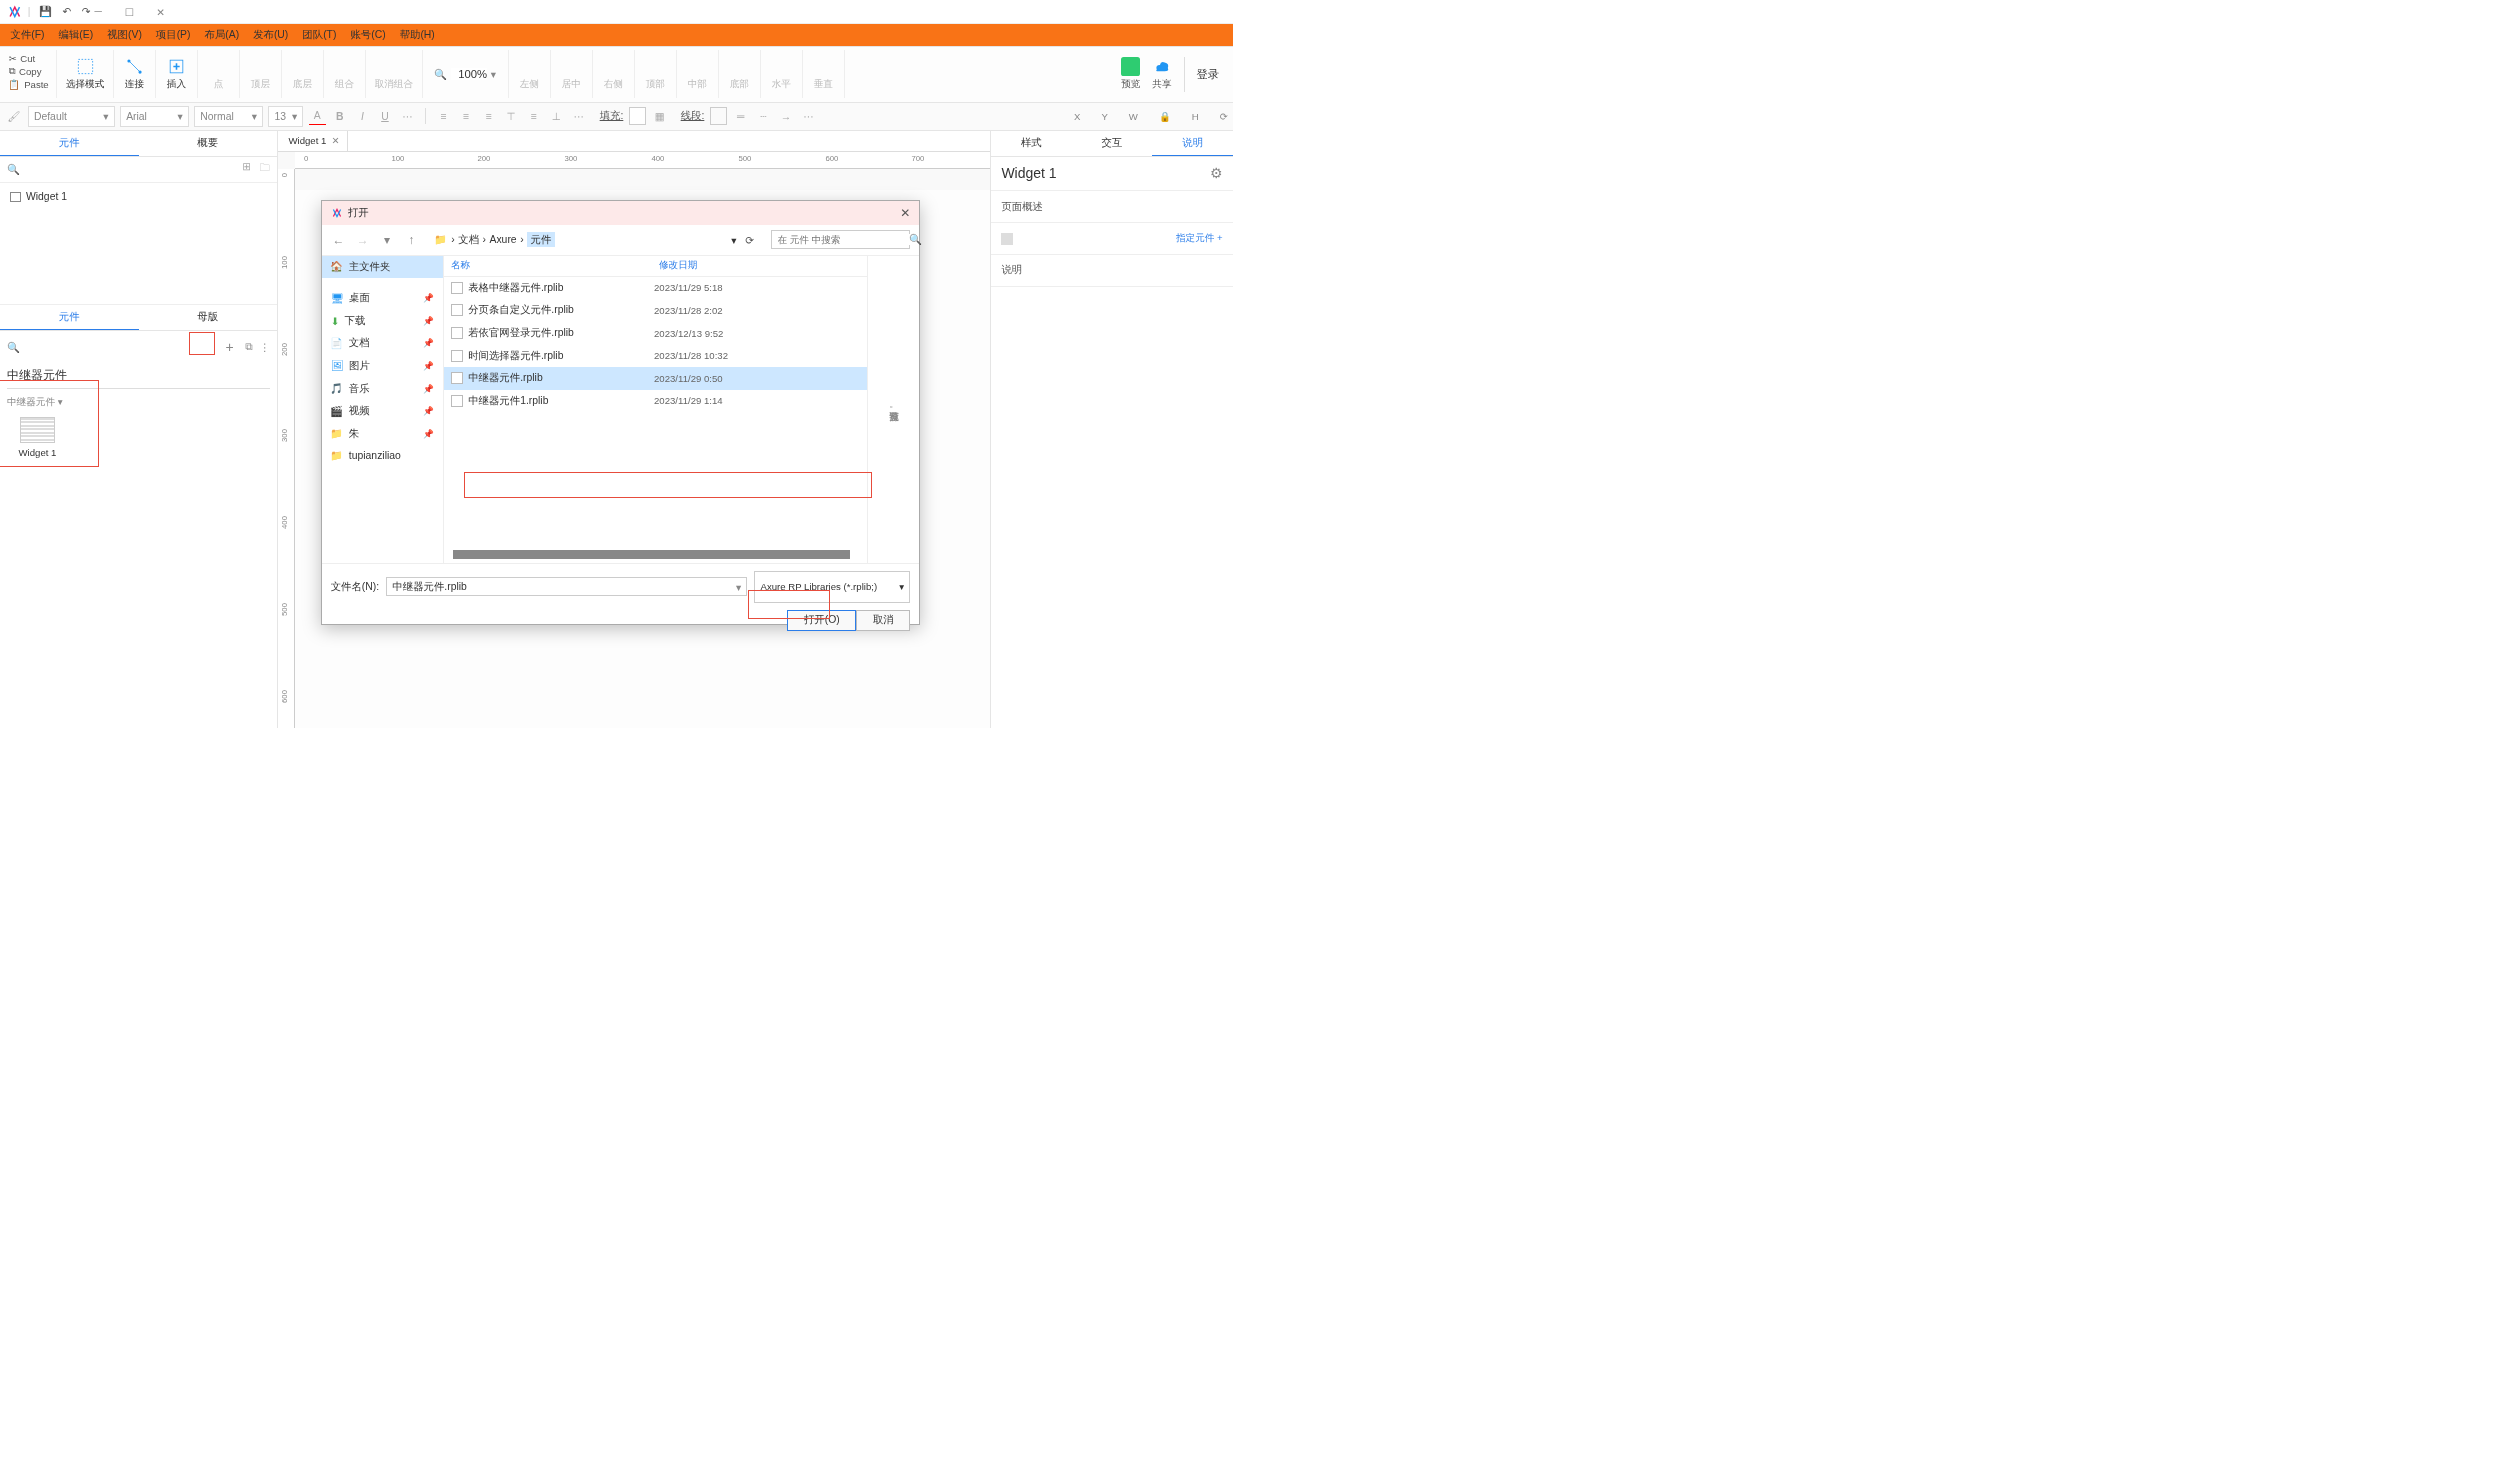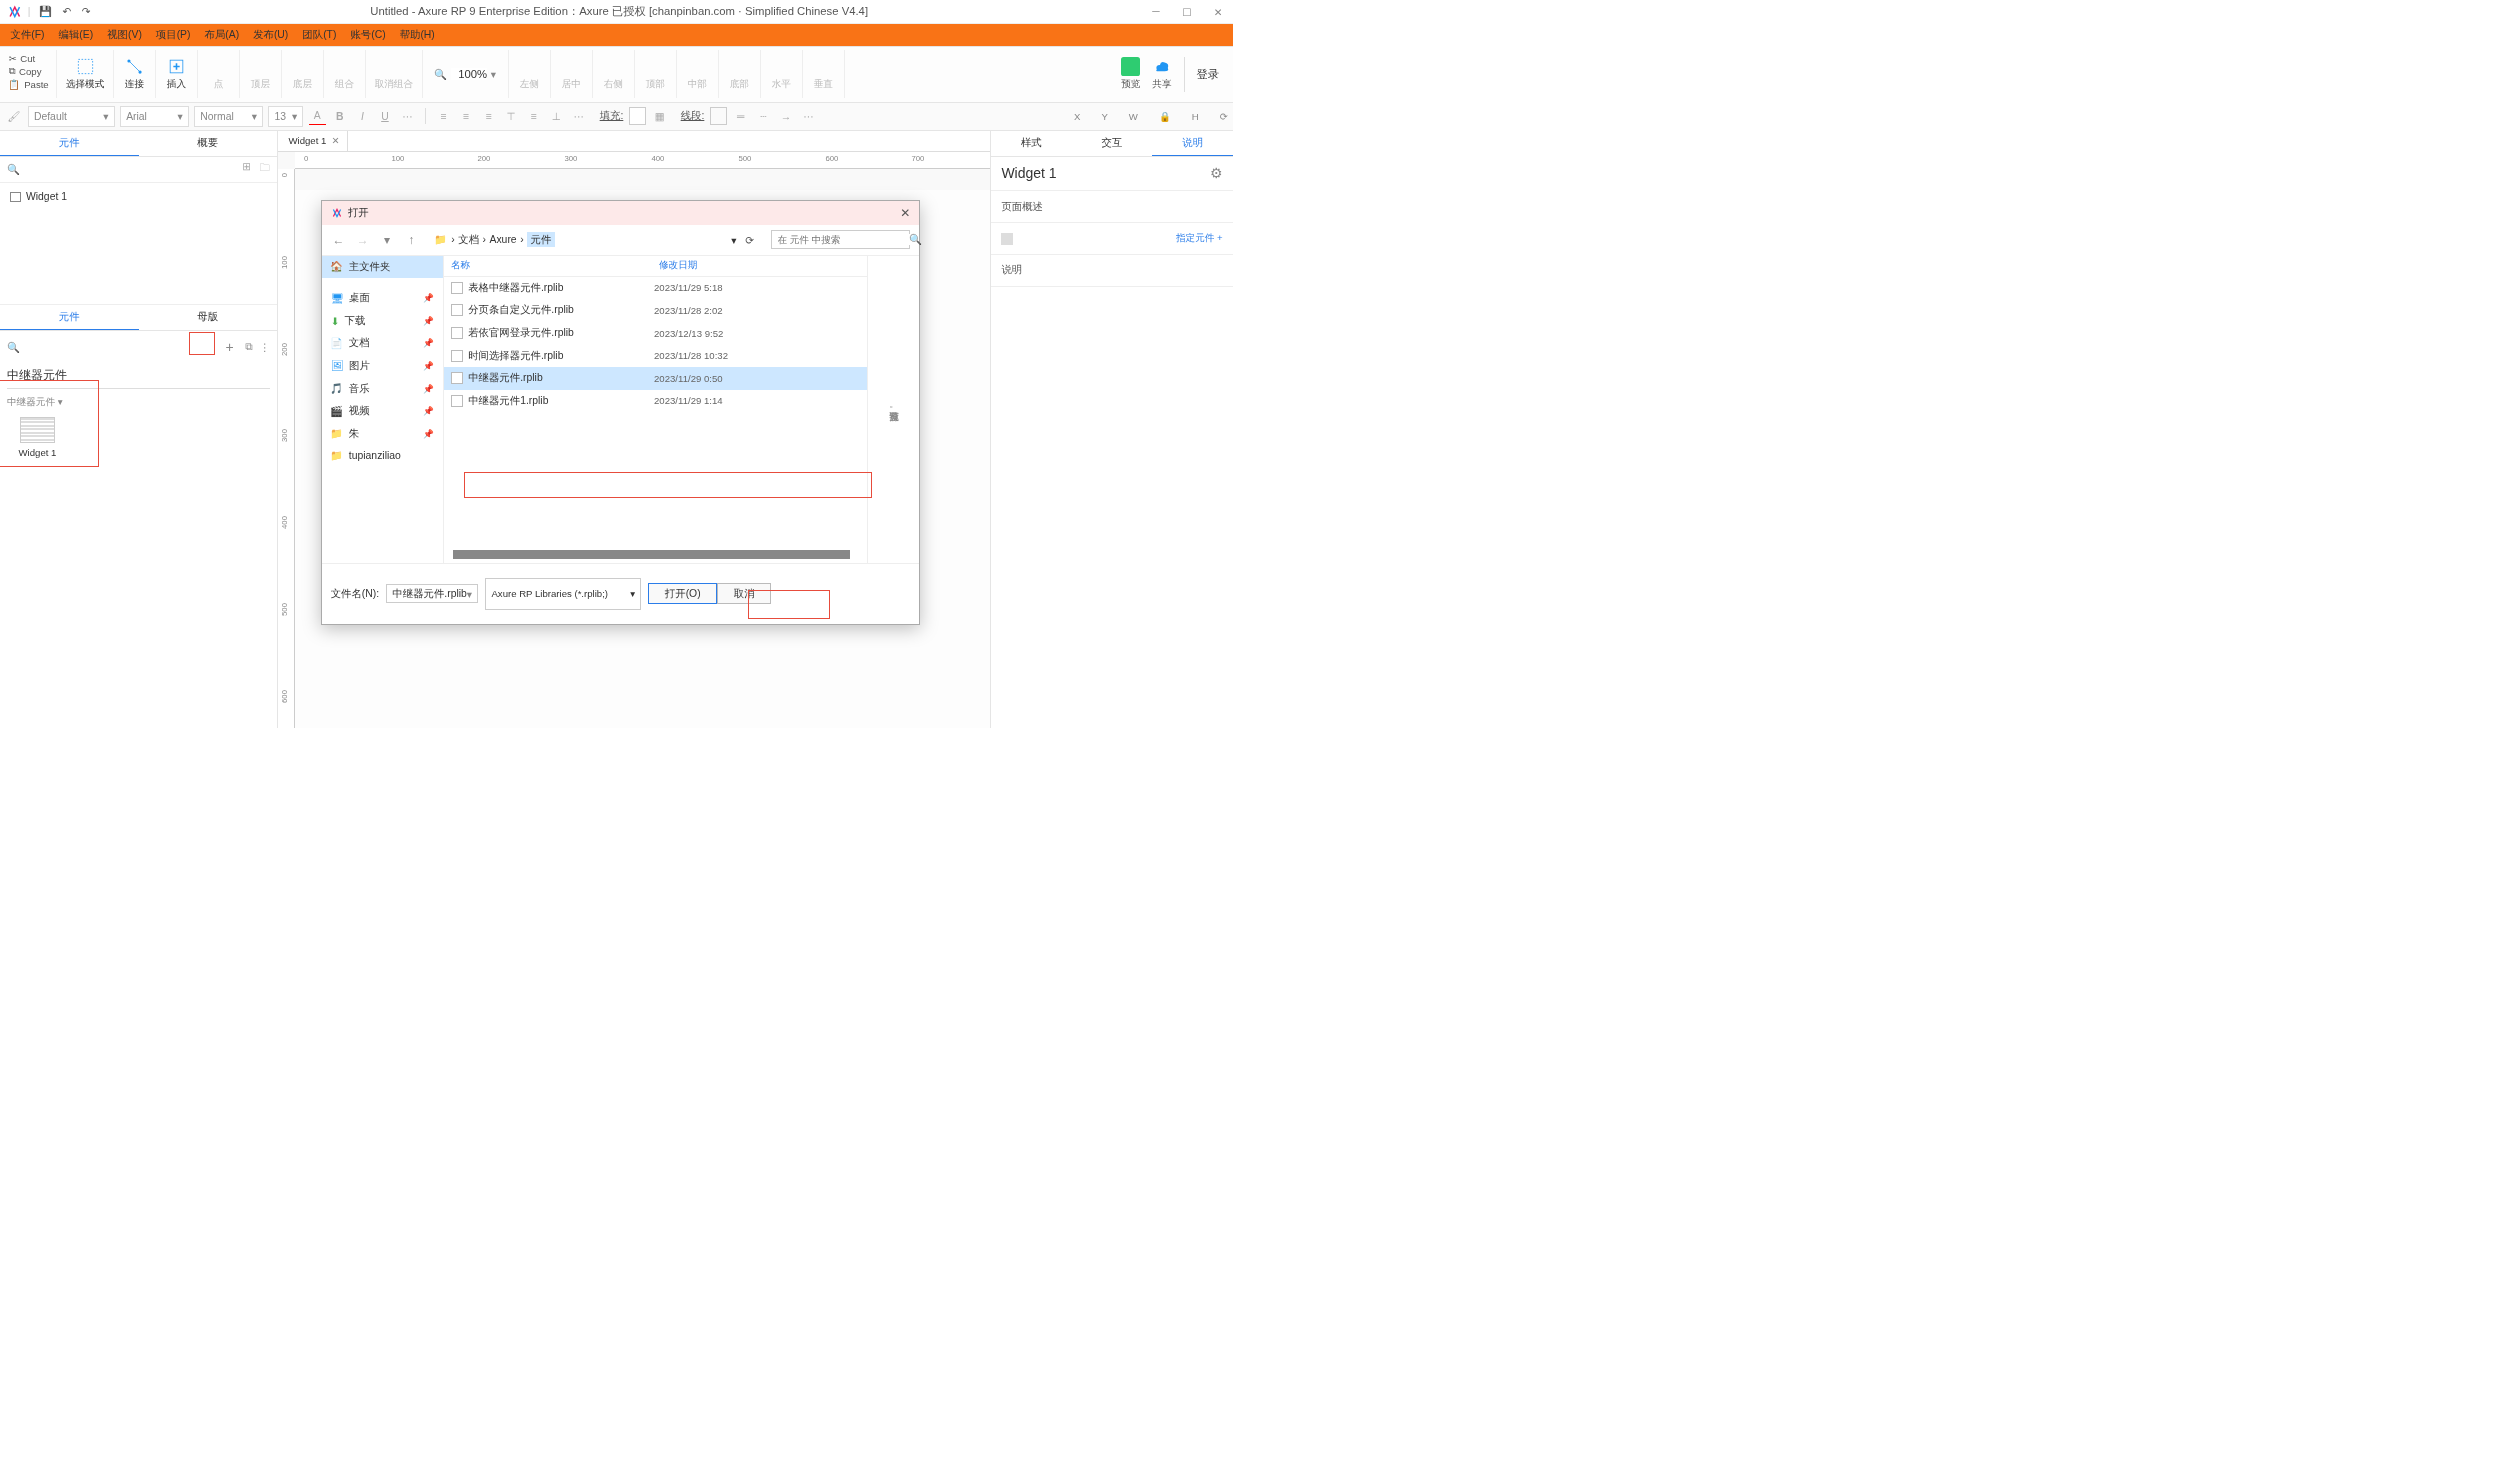--- a/index.html
+++ b/index.html
@@ -105,21 +105,21 @@
 .dialog-list { flex: 1; display: flex; flex-direction: column; overflow: hidden; }
 .dialog-list .header { display: flex; padding: 3.5px 7px; font-size: 9.6px; color: #2b7de9; border-bottom: 0.9px solid #eee; }
 .dialog-list .header .col1 { width: 208px; }
 .dialog-list .rows { flex: 1; overflow-y: auto; }
 .dialog-list .row { display: flex; padding: 3.5px 7px; font-size: 10.4px; align-items: center; height: 22.6px; cursor: pointer; }
 .dialog-list .row.selected { background: #cde7ff; }
 .dialog-list .row .fic { width: 12px; height: 12px; margin-right: 5.2px; border: 0.9px solid #bbb; background: #fff; }
 .dialog-list .row .col1 { width: 203px; display: flex; align-items: center; }
 .dialog-list .row .col2 { color: #666; font-size: 9.6px; }
 .dialog-preview { width: 52px; border-left: 0.9px solid #eee; display: flex; align-items: center; justify-content: center; font-size: 9.6px; color: #888; writing-mode: vertical-rl; }
-.dialog-footer { height: 61px; padding: 7px 8.7px; display: flex; flex-direction: row; gap: 7px; border-top: 0.9px solid #eee; }
+.dialog-footer { height: 61px; padding: 7px 8.7px; display: flex; flex-direction: column; gap: 7px; border-top: 0.9px solid #eee; }
 .dialog-footer .frow { display: flex; align-items: center; gap: 7px; }
 .dialog-footer .fname { border: 0.9px solid #ccc; padding: 1.7px 5.2px; height: 19px; flex: 1; font-size: 10.4px; display: flex; align-items: center; }
 .dialog-footer .filter { border: 0.9px solid #ccc; padding: 1.7px 5.2px; height: 32px; width: 156px; font-size: 9.6px; display: flex; align-items: center; justify-content: space-between; }
 .dialog-footer .btns { display: flex; margin-left: auto; }
 .dialog-footer .btn { border: 0.9px solid #bbb; padding: 2.6px 15.6px; font-size: 10.4px; background: #f9f9f9; cursor: pointer; }
 .dialog-footer .btn.primary { border: 0.9px solid #2b7de9; }
 
 
 .rightpanel .tabs { display: flex; height: 26px; border-bottom: 0.9px solid #e5e5e5; }
 .rightpanel .tabs .tab { flex: 1; display: flex; align-items: center; justify-content: center; font-size: 10.4px; cursor: pointer; }
@@ -139,21 +139,20 @@
         <path d="M4 16 L10 4 L16 16" stroke="#e91e63" stroke-width="2" fill="none"></path>
         <path d="M4 4 L10 16 L16 4" stroke="#2196f3" stroke-width="2" fill="none"></path>
       </svg>
   </span>
   <span style="color:#ccc">|</span>
   <div class="qat">
     <span>💾</span>
     <span>↶</span>
     <span>↷</span>
   </div>
-  <div class="title">Untitled - Axure RP 9 Enterprise Edition：Axure 已授权    [chanpinban.com · Simplified Chinese V4.4]</div>
   <div class="wincontrols">
     <span>─</span>
     <span>☐</span>
     <span>✕</span>
   </div>
 </div>
 
 <div class="menubar">
   <span>文件(F)</span>
   <span>编辑(E)</span>

